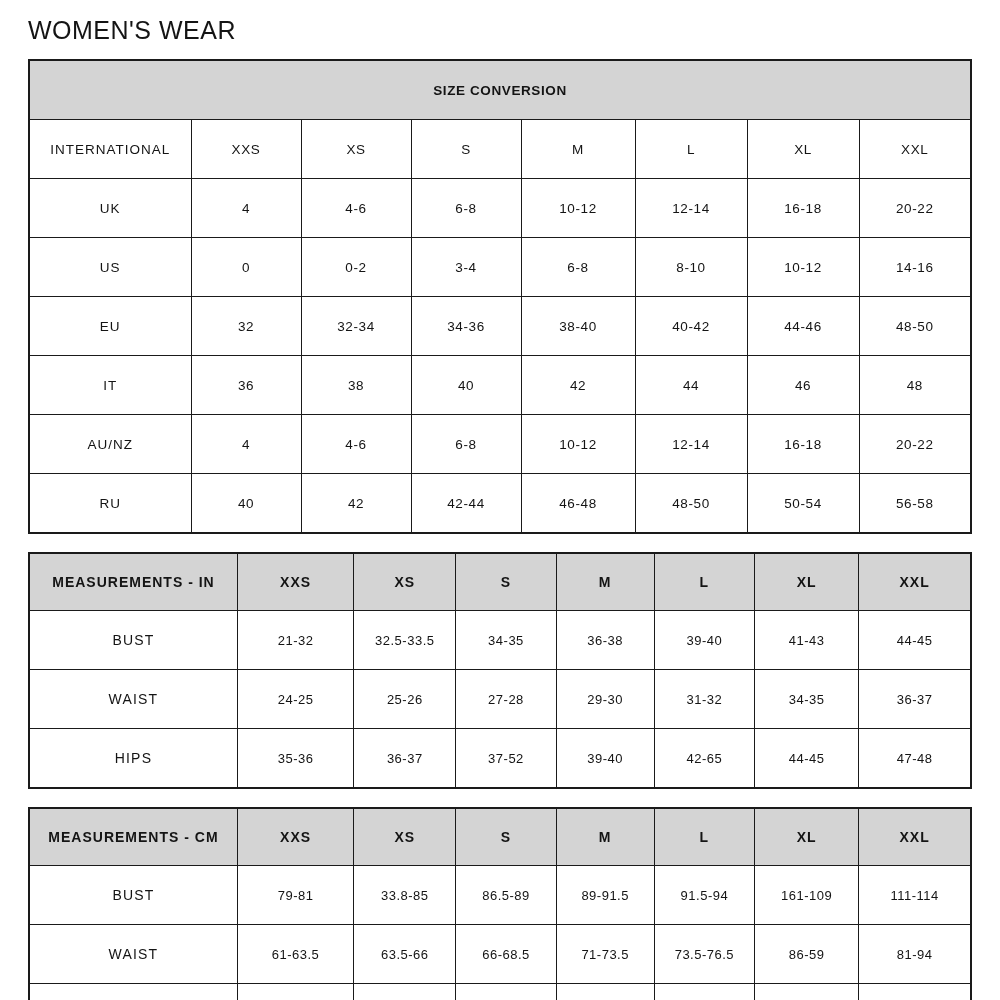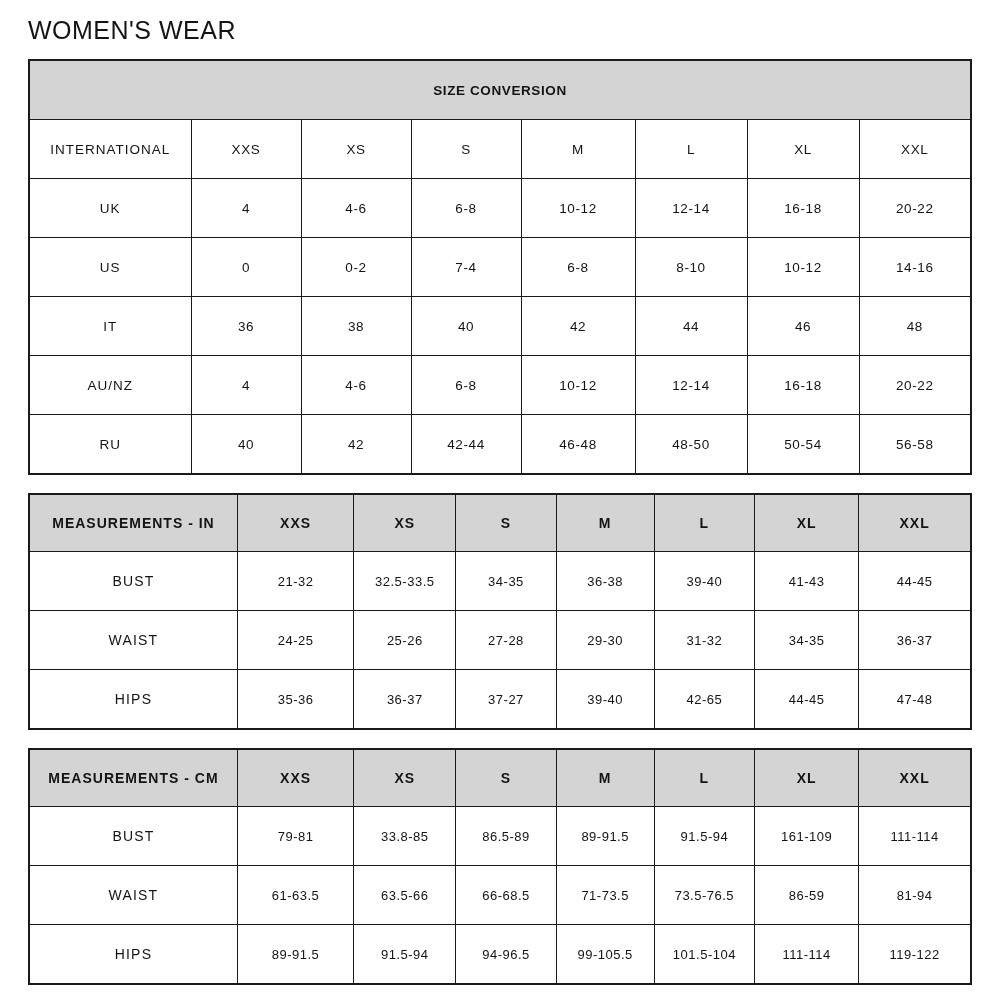--- a/index.html
+++ b/index.html
@@ -138,25 +138,35 @@
         <td>6-8</td>
         <td>10-12</td>
         <td>12-14</td>
         <td>16-18</td>
         <td>20-22</td>
       </tr>
       <tr>
         <td class="rowhead">US</td>
         <td>0</td>
         <td>0-2</td>
-        <td>7-4</td>
+        <td>3-4</td>
         <td>6-8</td>
         <td>8-10</td>
         <td>10-12</td>
         <td>14-16</td>
+      </tr>
+      <tr>
+        <td class="rowhead">EU</td>
+        <td>32</td>
+        <td>32-34</td>
+        <td>34-36</td>
+        <td>38-40</td>
+        <td>40-42</td>
+        <td>44-46</td>
+        <td>48-50</td>
       </tr>
       <tr>
         <td class="rowhead">IT</td>
         <td>36</td>
         <td>38</td>
         <td>40</td>
         <td>42</td>
         <td>44</td>
         <td>46</td>
         <td>48</td>
@@ -227,21 +237,21 @@
         <td>27-28</td>
         <td>29-30</td>
         <td>31-32</td>
         <td>34-35</td>
         <td>36-37</td>
       </tr>
       <tr>
         <td class="rowlabel">HIPS</td>
         <td>35-36</td>
         <td>36-37</td>
-        <td>37-27</td>
+        <td>37-52</td>
         <td>39-40</td>
         <td>42-65</td>
         <td>44-45</td>
         <td>47-48</td>
       </tr>
     </tbody>
   </table>
 
   <div class="spacer"></div>
 

